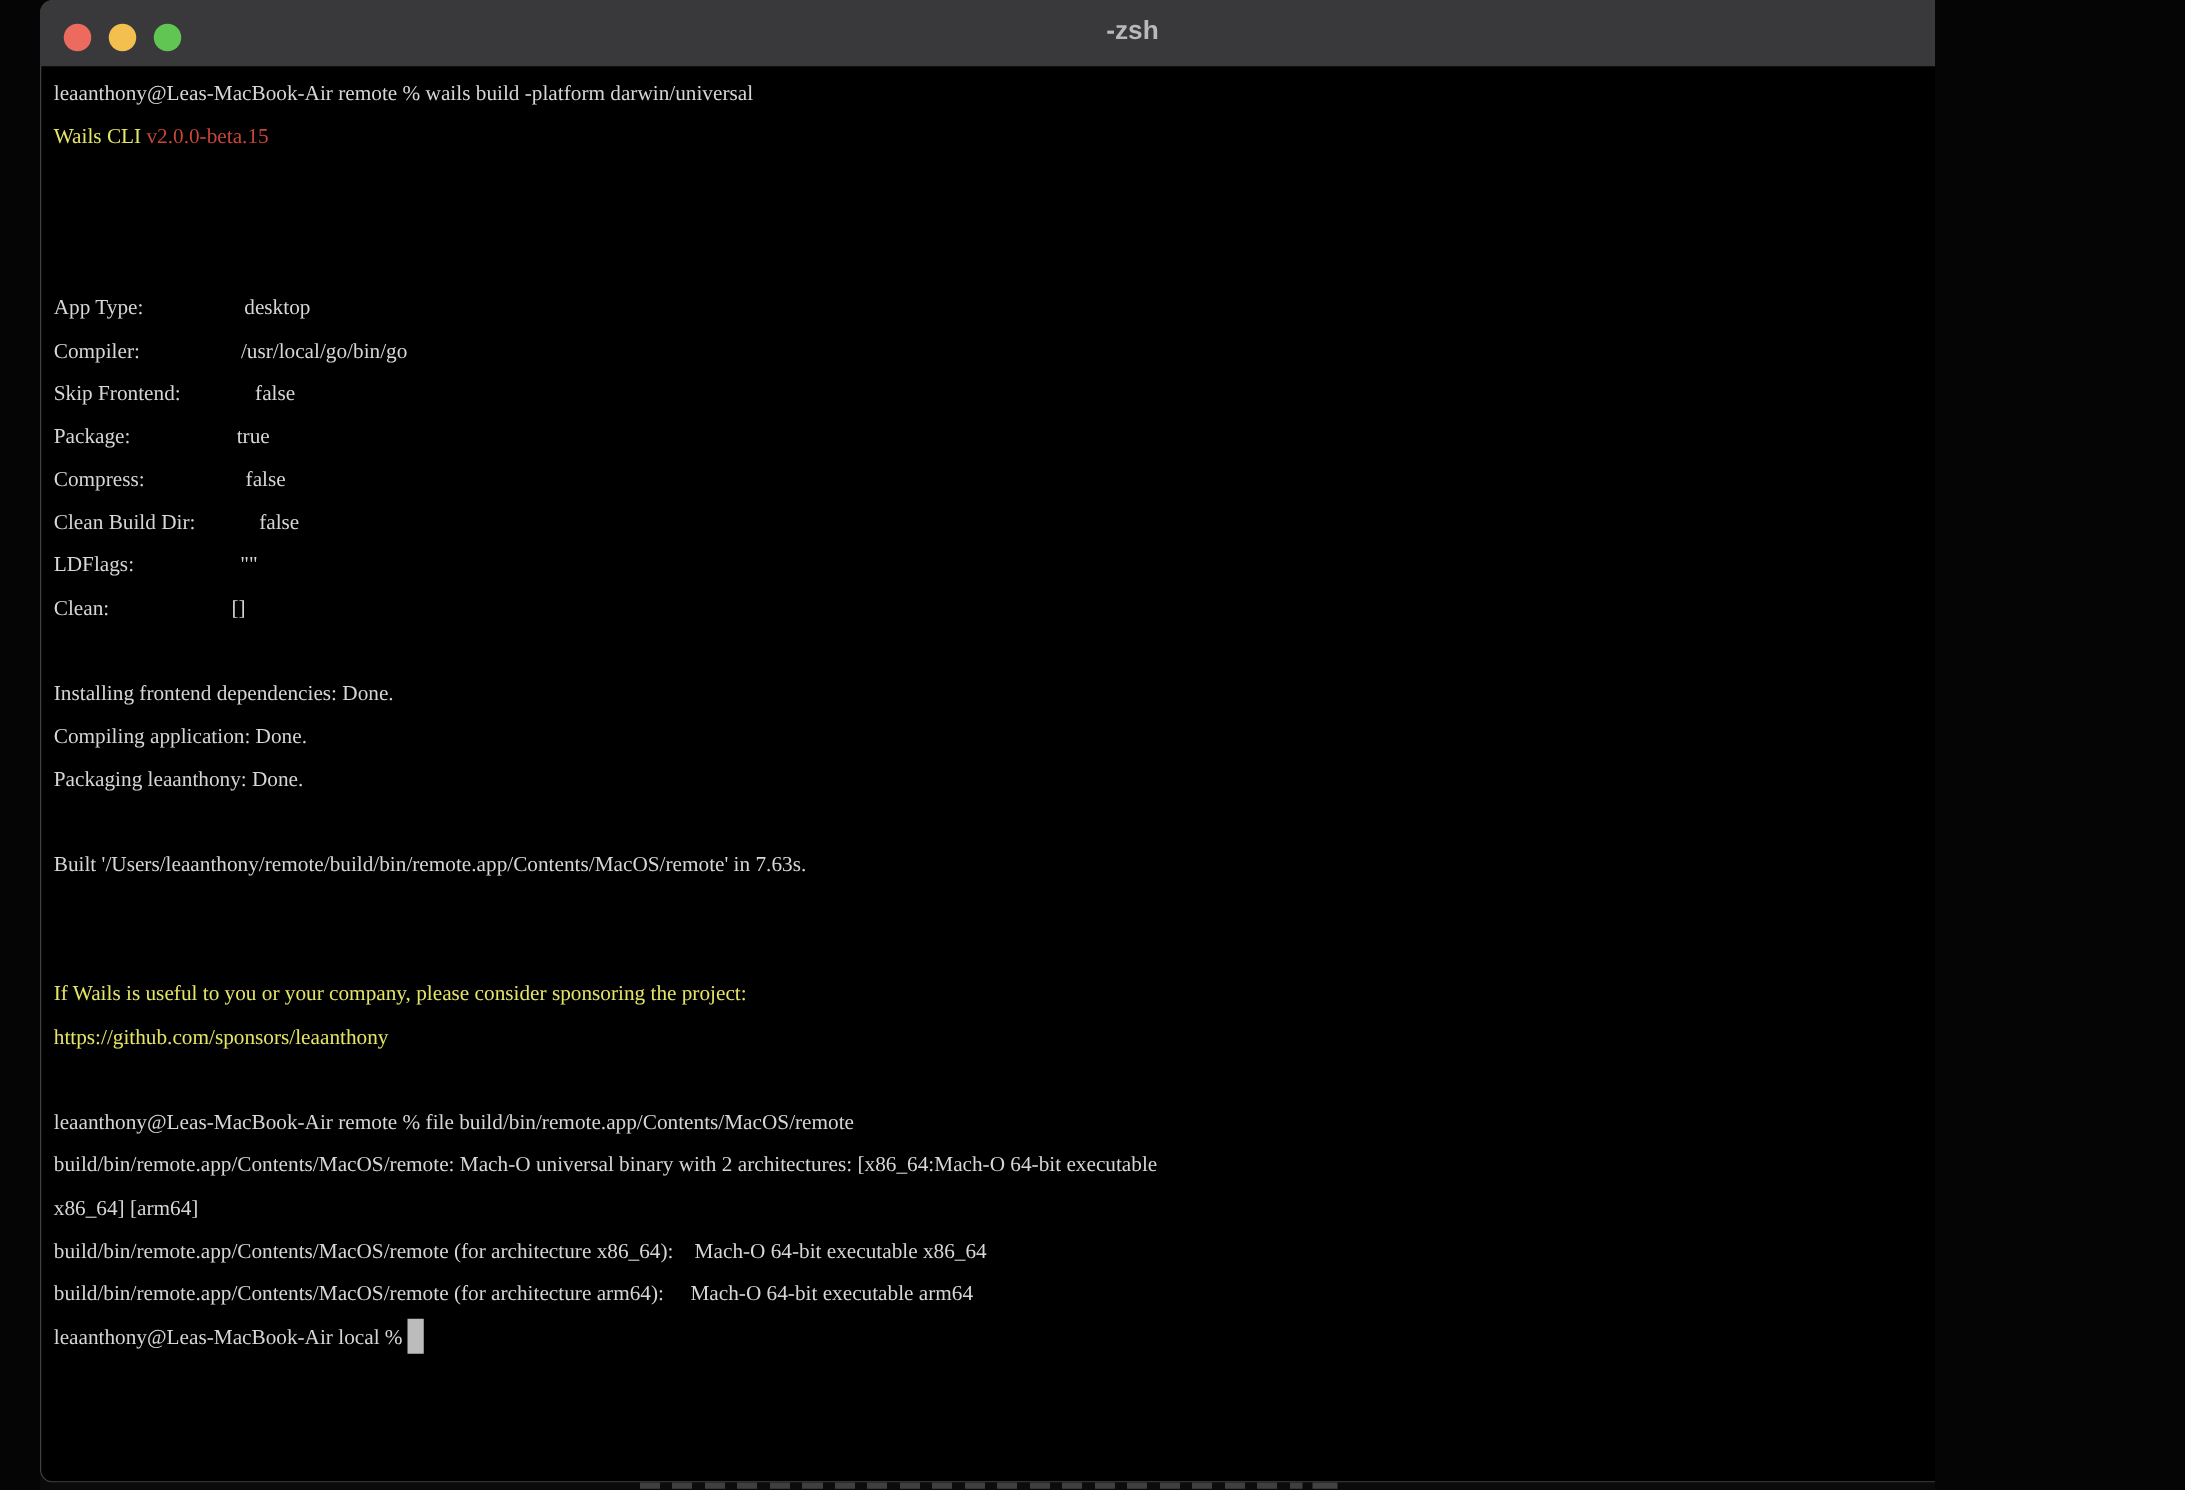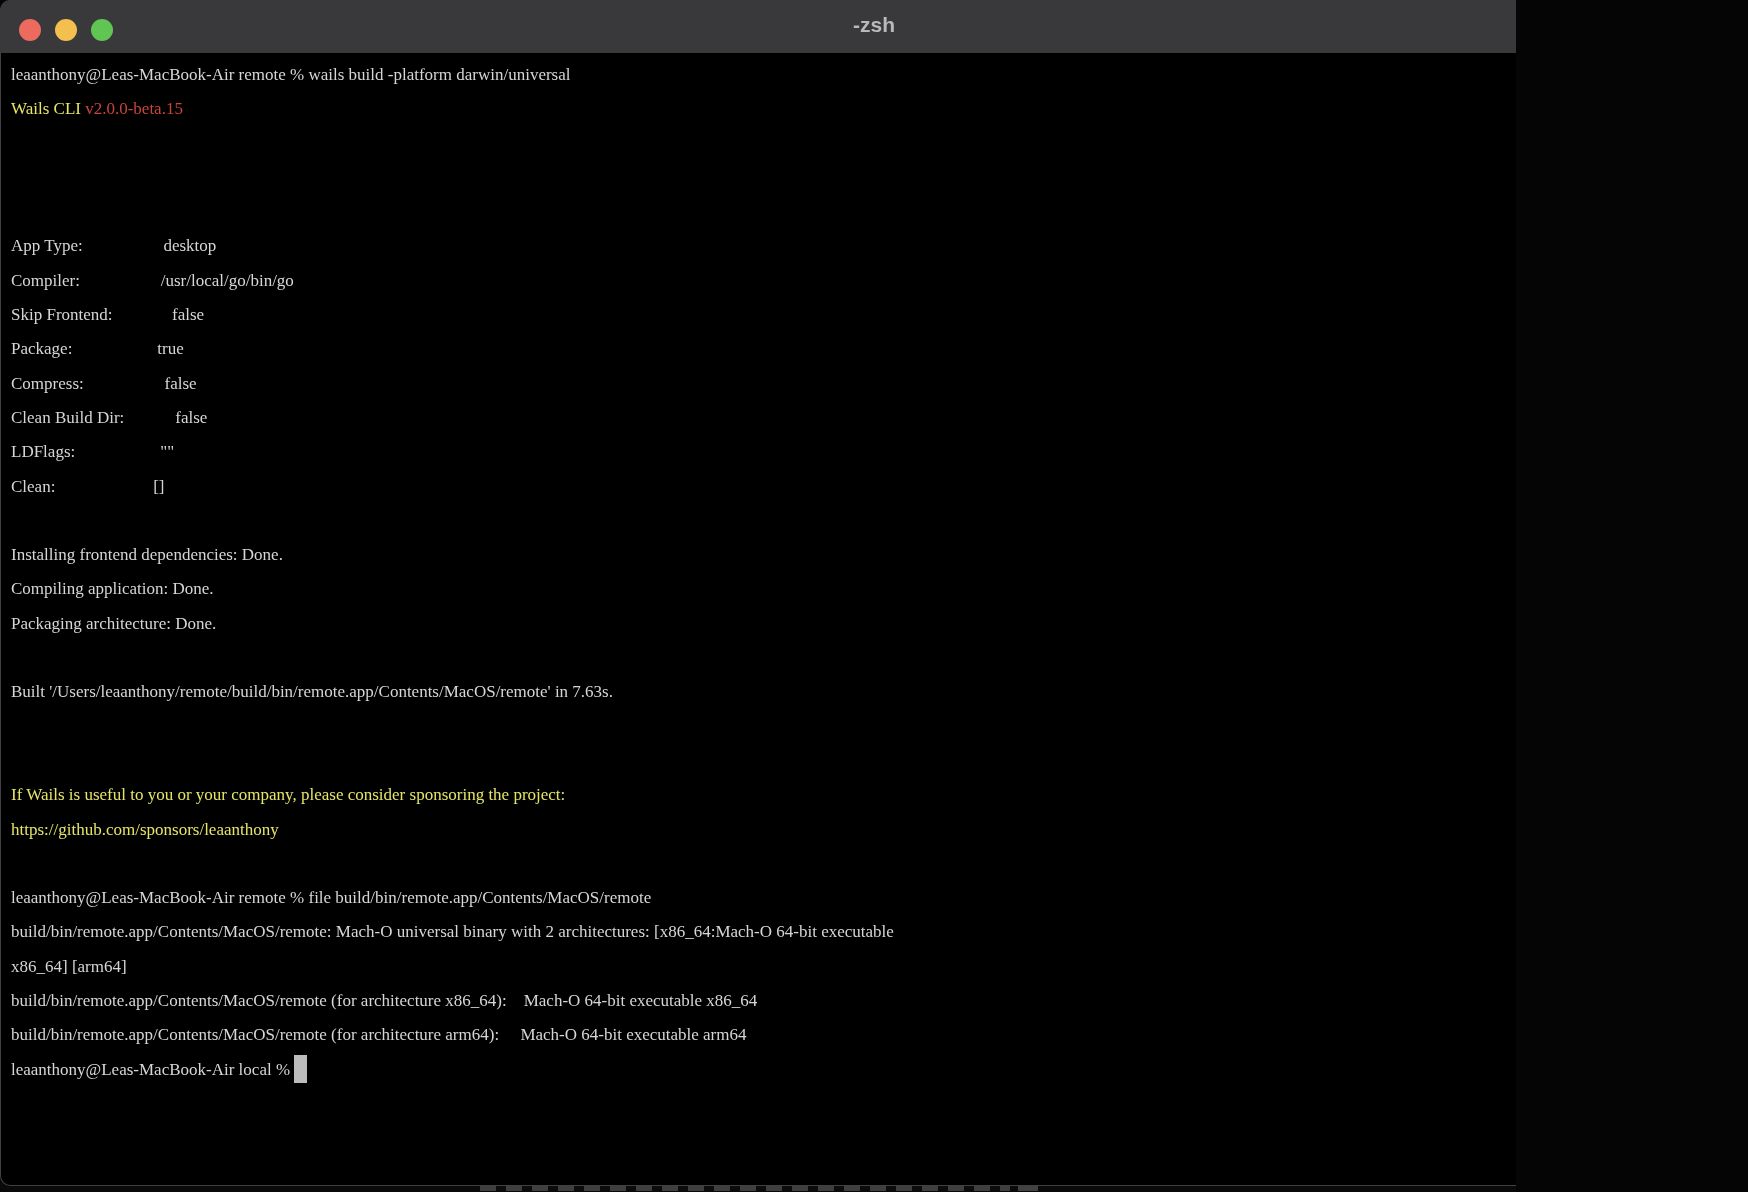--- a/index.html
+++ b/index.html
@@ -1,17 +1,17 @@
 <!DOCTYPE html>
 <html style="--titlebar_bg: #39393b; --title_text: #b9b9b9; --shortcut_text: #7d7d7f; --traffic_red: #ec6b5e; --traffic_yellow: #f3bf4e; --traffic_green: #61c554; --terminal_bg: #000000; --fg: #d6d6d6; --yellow: #e5e566; --red: #c8453a; --cursor: #bcbcbc;"><head>
 <meta charset="utf-8">
 <style>
   html,body{margin:0;padding:0;background:#050505;}
   .screen{position:relative;width:1516px;height:1192px;background:#050505;overflow:hidden;
-          font-family:"DejaVu Sans Mono",monospace;}
+          font-family:"DejaVu Sans Mono",monospace;margin-left:32px;}
   
   .behind-strip{position:absolute;left:0;bottom:0;width:1748px;height:10px;background:#0a0a0a;z-index:0;}
   .frag1{position:absolute;left:480px;top:3px;width:530px;height:6px;
          background:repeating-linear-gradient(90deg,#3f3f3f 0 16px,#0c0c0c 16px 26px);}
   .frag2{position:absolute;left:1018px;top:3px;width:20px;height:6px;background:#424242;}
   
   .window{position:absolute;left:0;top:0;width:1748px;height:1186px;background:var(--terminal_bg);
           border-radius:10px;overflow:hidden;z-index:1;
           box-shadow:inset 0 0 0 1px rgba(130,130,130,0.5);}
   .titlebar{position:relative;height:53px;background:var(--titlebar_bg);
@@ -70,21 +70,21 @@
         <div class="line"><span class="c-fg">Compiler:                   </span><span class="c-fg">/usr/local/go/bin/go</span></div>
         <div class="line"><span class="c-fg">Skip Frontend:              </span><span class="c-fg">false</span></div>
         <div class="line"><span class="c-fg">Package:                    </span><span class="c-fg">true</span></div>
         <div class="line"><span class="c-fg">Compress:                   </span><span class="c-fg">false</span></div>
         <div class="line"><span class="c-fg">Clean Build Dir:            </span><span class="c-fg">false</span></div>
         <div class="line"><span class="c-fg">LDFlags:                    </span><span class="c-fg">""</span></div>
         <div class="line"><span class="c-fg">Clean:                       </span><span class="c-fg">[]</span></div>
         <div class="line">&nbsp;</div>
         <div class="line"><span class="c-fg">Installing frontend dependencies: Done.</span></div>
         <div class="line"><span class="c-fg">Compiling application: Done.</span></div>
-        <div class="line"><span class="c-fg">Packaging architecture: Done.</span></div>
+        <div class="line"><span class="c-fg">Packaging leaanthony: Done.</span></div>
         <div class="line">&nbsp;</div>
         <div class="line"><span class="c-fg">Built '/Users/leaanthony/remote/build/bin/remote.app/Contents/MacOS/remote' in 7.63s.</span></div>
         <div class="line">&nbsp;</div>
         <div class="line">&nbsp;</div>
         <div class="line"><span class="c-yellow">If Wails is useful to you or your company, please consider sponsoring the project:</span></div>
         <div class="line"><span class="c-yellow">https://github.com/sponsors/leaanthony</span></div>
         <div class="line">&nbsp;</div>
         <div class="line"><span class="c-fg">leaanthony@Leas-MacBook-Air remote % file build/bin/remote.app/Contents/MacOS/remote</span></div>
         <div class="line"><span class="c-fg">build/bin/remote.app/Contents/MacOS/remote: Mach-O universal binary with 2 architectures: [x86_64:Mach-O 64-bit executable</span></div>
         <div class="line"><span class="c-fg">x86_64] [arm64]</span></div>

